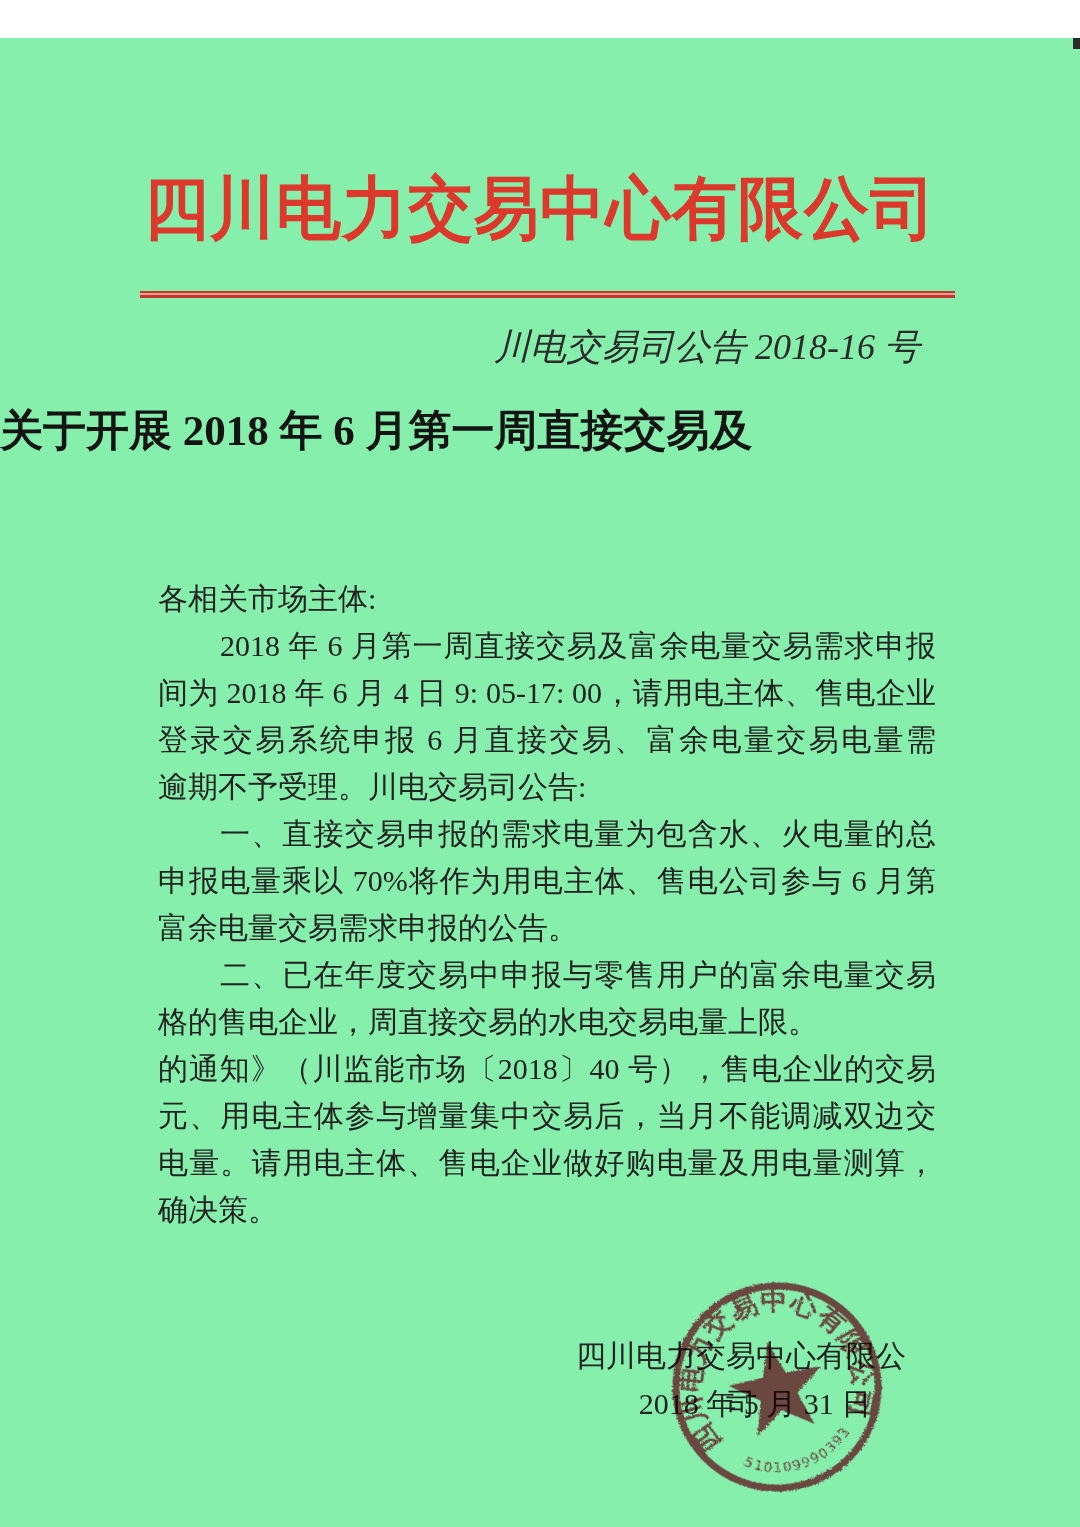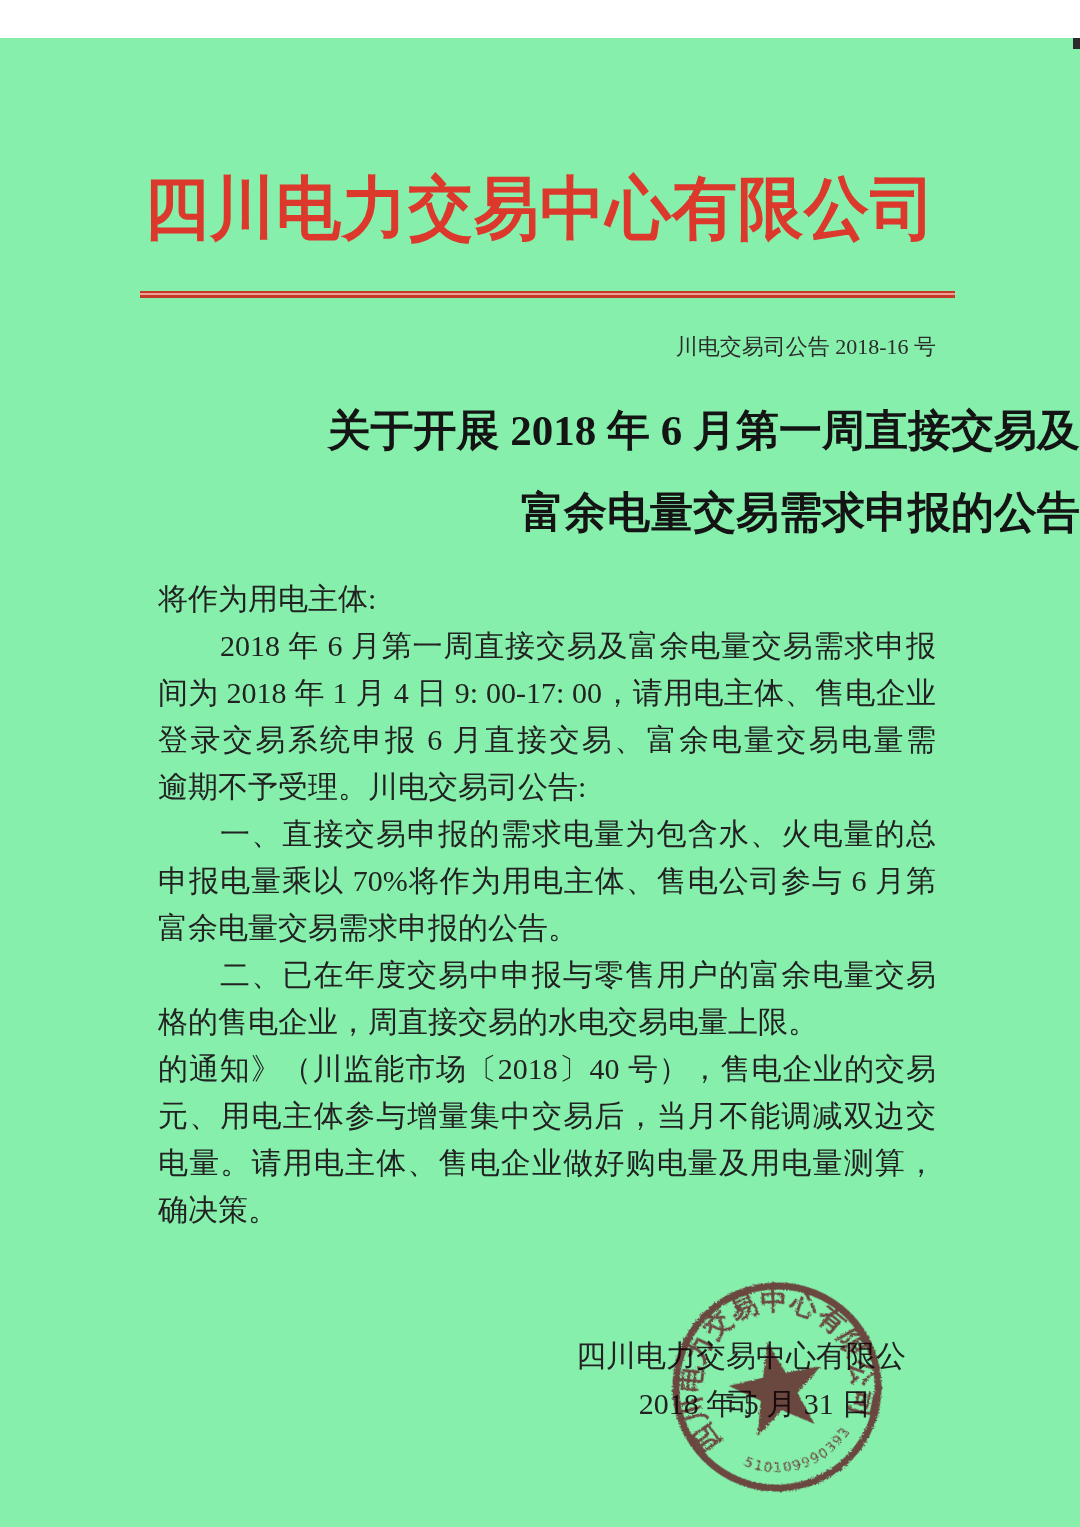--- a/index.html
+++ b/index.html
@@ -18,26 +18,26 @@
     font-size:65px;font-weight:bold;letter-spacing:1px;
     color:#dc382c;
     line-height:90px;
     transform:scaleY(1.06);
   }
   .rule{
     position:absolute;top:253px;left:140px;width:815px;height:7px;
     background:linear-gradient(to bottom,#c5392b 0 2px,#f0a094 2px 4px,#c5392b 4px 7px);
   }
   .doc-number{
-    position:absolute;top:288px;right:144px;
-    font-size:22px;line-height:42px;color:#2b2b2b;
+    position:absolute;top:288px;right:160px;
+    font-size:36px;line-height:42px;color:#2b2b2b;font-style:italic;
   }
   .title{
     position:absolute;top:352px;left:0;width:100%;
-    text-align:right;font-weight:bold;
+    text-align:left;font-weight:bold;
     font-size:43px;line-height:82px;color:#141414;
   }
   .body-block{
     position:absolute;top:537px;left:158px;width:778px;
     font-size:30px;color:#222222;
   }
   .line{
     height:47px;line-height:47px;overflow:hidden;
     white-space:nowrap;
   }
@@ -66,27 +66,26 @@
 
 <div class="page">
 
   <div class="masthead">四川电力交易中心有限公司</div>
   <div class="rule"></div>
 
   <div class="doc-number">川电交易司公告 2018-16 号</div>
 
   <div class="title">
     <div>关于开展 2018 年 6 月第一周直接交易及</div>
-    <div>富余电量交易需求申报的公告</div>
   </div>
 
   <div class="body-block">
-    <div class="line">将作为用电主体:</div>
+    <div class="line">各相关市场主体:</div>
     <div class="line ind fill">2018 年 6 月第一周直接交易及富余电量交易需求申报时</div>
-    <div class="line fill">间为 2018 年 1 月 4 日 9: 00-17: 00，请用电主体、售电企业</div>
+    <div class="line fill">间为 2018 年 6 月 4 日 9: 05-17: 00，请用电主体、售电企业</div>
     <div class="line fill">登录交易系统申报 6 月直接交易、富余电量交易电量需求，</div>
     <div class="line">逾期不予受理。川电交易司公告:</div>
     <div class="line ind fill">一、直接交易申报的需求电量为包含水、火电量的总量，</div>
     <div class="line fill">申报电量乘以 70%将作为用电主体、售电公司参与 6 月第一</div>
     <div class="line">富余电量交易需求申报的公告。</div>
     <div class="line ind fill">二、已在年度交易中申报与零售用户的富余电量交易价</div>
     <div class="line">格的售电企业，周直接交易的水电交易电量上限。</div>
     <div class="line fill">的通知》（川监能市场〔2018〕40 号），售电企业的交易单</div>
     <div class="line fill">元、用电主体参与增量集中交易后，当月不能调减双边交易</div>
     <div class="line fill">电量。请用电主体、售电企业做好购电量及用电量测算，准</div>

